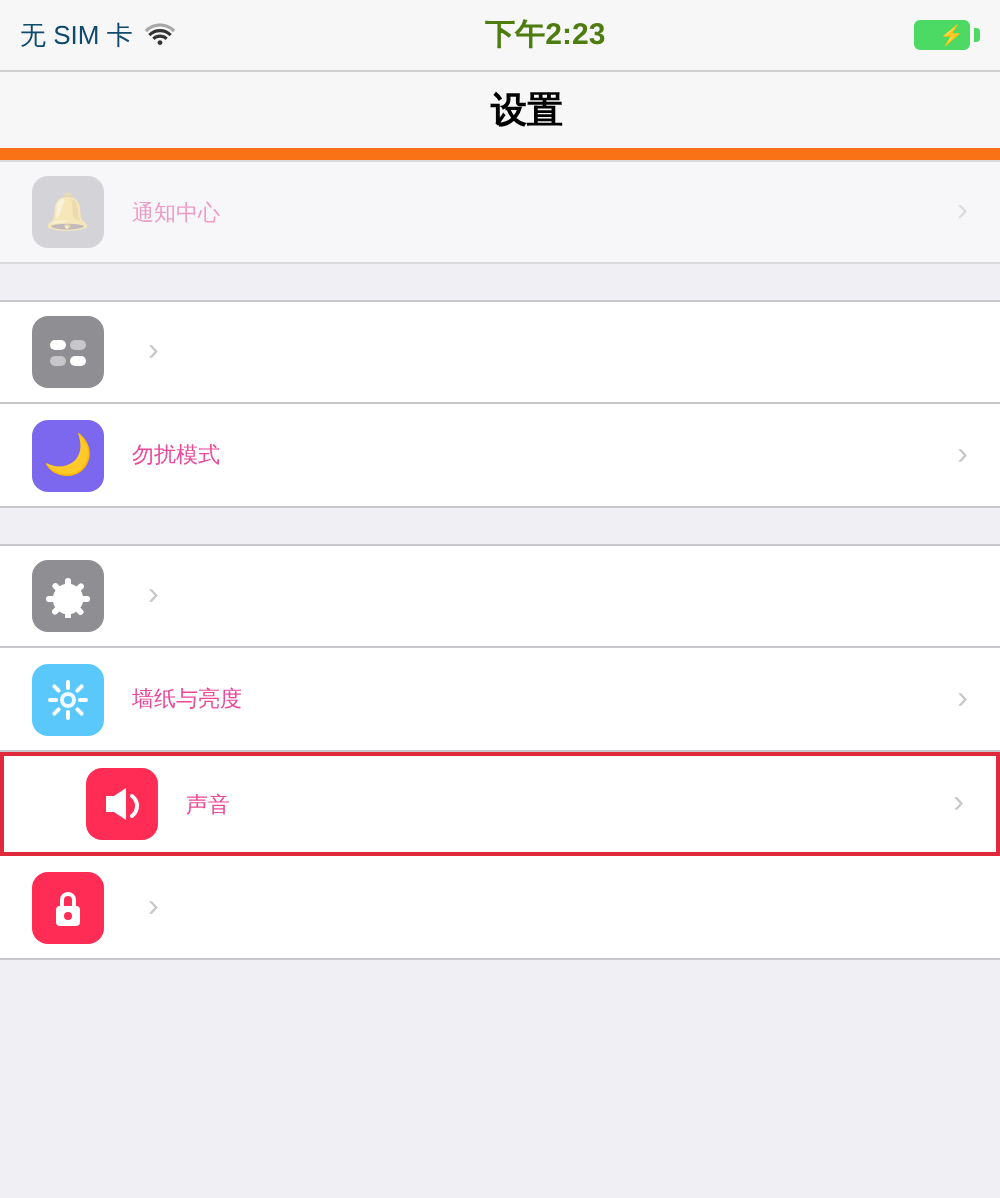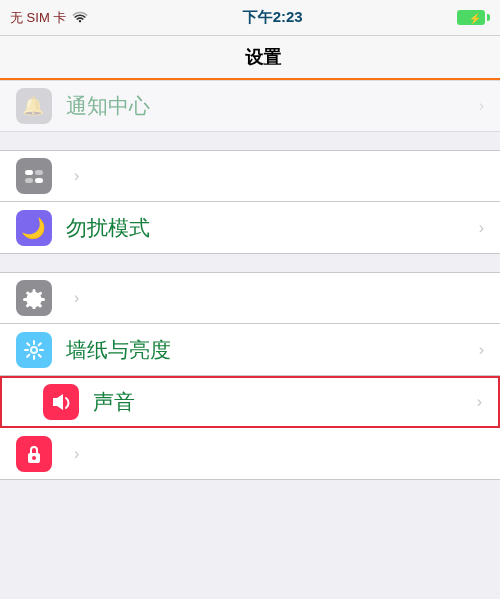--- a/index.html
+++ b/index.html
@@ -19,26 +19,26 @@
       background: #f7f7f7;
       height: 36px;
       padding: 0 10px;
       border-bottom: 1px solid #d0d0d0;
     }
     .status-left {
       display: flex;
       align-items: center;
       gap: 6px;
       font-size: 13px;
-      color: #7f1d1d;
+      color: #0c4a6e;
     }
     .status-center {
       font-size: 15px;
       font-weight: bold;
-      color: #0c4a6e;
+      color: #4d7c0f;
     }
     .status-right {
       display: flex;
       align-items: center;
       gap: 4px;
     }
     .battery {
       display: flex;
       align-items: center;
       gap: 2px;
@@ -62,21 +62,21 @@
       font-size: 10px;
       position: absolute;
       right: 1px;
       top: 50%;
       transform: translateY(-50%);
     }
 
     
     .nav-bar {
       background: #f7f7f7;
-      border-bottom: 2px solid #f97316;
+      border-bottom: 6px solid #f97316;
       height: 44px;
       display: flex;
       align-items: center;
       justify-content: center;
       position: relative;
       padding-left: 27px;
     }
     .nav-title {
       font-size: 18px;
       font-weight: bold;
@@ -119,22 +119,22 @@
       justify-content: center;
       margin-right: 14px;
       flex-shrink: 0;
       font-size: 20px;
     }
 
     .icon-gray { background: #8e8e93; }
     .icon-purple { background: #7b68ee; }
 
     .item-label {
-      font-size: 21px;
-      color: #15803d;
+      font-size: 11px;
+      color: #ec4899;
       flex: 1;
     }
 
     .item-chevron {
       color: #c7c7cc;
       font-size: 16px;
       margin-left: 8px;
     }
 
     

